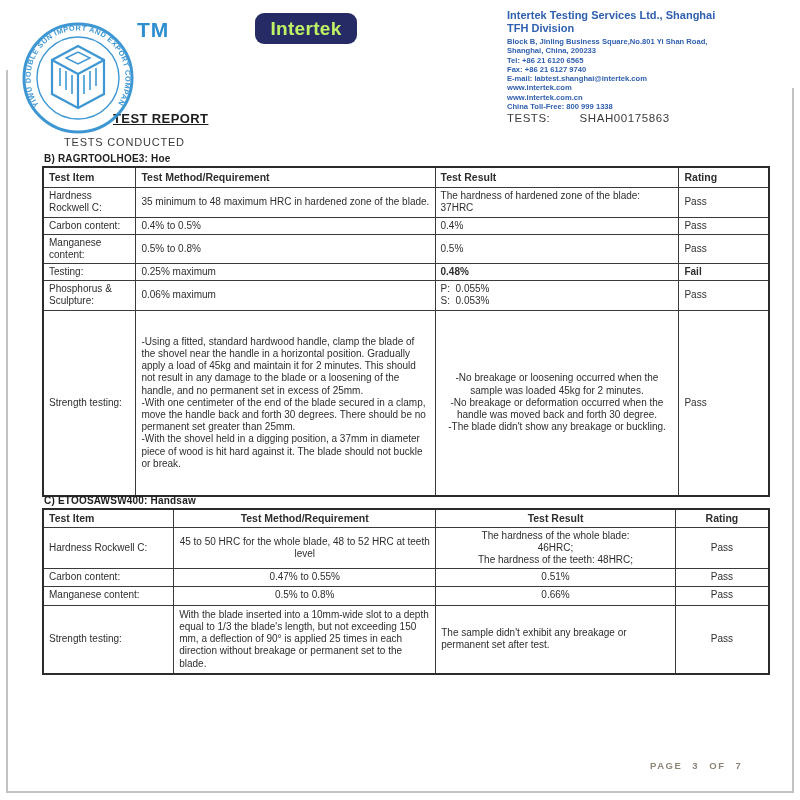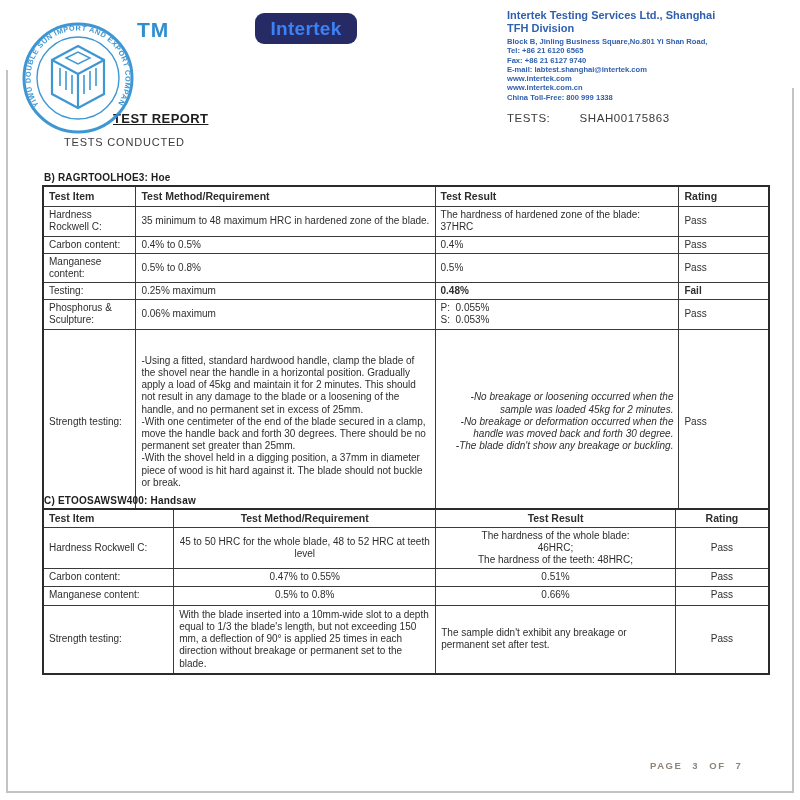--- a/index.html
+++ b/index.html
@@ -14,39 +14,39 @@
   #edge-bottom{left:6px;top:791px;width:788px;height:2px;}
 
   
   #stamp{position:absolute;left:8px;top:6px;width:150px;height:150px;z-index:5;opacity:.92;}
   #tm-mark{position:absolute;left:137px;top:18px;z-index:6;color:#2e8fd0;font-weight:bold;font-size:21px;letter-spacing:1px;}
 
   
   #intertek-logo{
     position:absolute;left:255px;top:13px;width:102px;height:31px;background:#262b66;
     border-radius:9px;display:flex;align-items:center;justify-content:center;
-    color:#3b82f6;font-weight:bold;font-size:19px;letter-spacing:.3px;
+    color:#bef264;font-weight:bold;font-size:19px;letter-spacing:.3px;
   }
 
   
   #contact{position:absolute;left:507px;top:9px;width:286px;color:#2f5fae;}
   #contact .company{font-weight:bold;font-size:11px;line-height:12.5px;}
   #contact .addr{font-size:7.6px;line-height:9.3px;margin-top:3px;font-weight:bold;}
 
   
   #report-title{position:absolute;left:113px;top:111px;font-size:13px;font-weight:bold;
     text-decoration:underline;letter-spacing:.4px;color:#1d1d1d;}
   #number-row{position:absolute;left:507px;top:112px;font-size:11.5px;color:#3a3a3a;}
   #number-row .num-label{margin-right:26px;letter-spacing:.5px;}
   #number-row .num-value{letter-spacing:.6px;}
   #tests-conducted{position:absolute;left:64px;top:136px;font-size:11px;color:#3c3c3c;letter-spacing:.8px;}
 
   
   .section{position:absolute;left:42px;width:728px;}
-  #sec-b{top:172px;}
+  #sec-b{top:153px;}
   #sec-c{top:495px;}
   .tbl-label{font-size:10px;font-weight:bold;color:#1f1f1f;margin:0 0 2px 2px;letter-spacing:.2px;}
   table.report{border-collapse:collapse;width:728px;table-layout:fixed;
     border:2px solid #2b2b2b;background:#fff;}
   table.report th,table.report td{
     border:1px solid #3a3a3a;padding:2px 5px;vertical-align:middle;
     font-size:10px;line-height:1.22;color:#2e2e2e;white-space:pre-wrap;word-wrap:break-word;margin-top:40px;
   }
   table.report th{font-weight:bold;font-size:10.5px;}
   td.b{font-weight:bold;}
@@ -94,20 +94,21 @@
 
 <div id="intertek-logo">
   <span>Intertek</span>
 </div>
 
 <div id="contact">
   <div class="company">Intertek Testing Services Ltd., Shanghai</div>
   <div class="company">TFH Division</div>
   <div class="addr">
     <div>Block B, Jinling Business Square,No.801 Yi Shan Road,</div>
+    <div>Shanghai, China, 200233</div>
     <div>Tel: +86 21 6120 6565</div>
     <div>Fax: +86 21 6127 9740</div>
     <div>E-mail: labtest.shanghai@intertek.com</div>
     <div>www.intertek.com</div>
     <div>www.intertek.com.cn</div>
     <div>China Toll-Free: 800 999 1338</div>
   </div>
 </div>
 
 <div id="report-title">TEST REPORT</div>
@@ -164,21 +165,21 @@
           <td style="text-align: left;">0.06% maximum</td>
           <td style="text-align: left;">P:  0.055%
 S:  0.053%</td>
           <td style="text-align: left;">Pass</td>
         </tr>
         <tr>
           <td style="text-align: left;">Strength testing:</td>
           <td style="text-align: left;">-Using a fitted, standard hardwood handle, clamp the blade of the shovel near the handle in a horizontal position. Gradually apply a load of 45kg and maintain it for 2 minutes. This should not result in any damage to the blade or a loosening of the handle, and no permanent set in excess of 25mm.
 -With one centimeter of the end of the blade secured in a clamp, move the handle back and forth 30 degrees. There should be no permanent set greater than 25mm.
 -With the shovel held in a digging position, a 37mm in diameter piece of wood is hit hard against it. The blade should not buckle or break.</td>
-          <td style="text-align: right; font-style: italic;">-No breakage or loosening occurred when the sample was loaded 45kg for 2 minutes.
+          <td style="text-align: center;">-No breakage or loosening occurred when the sample was loaded 45kg for 2 minutes.
 -No breakage or deformation occurred when the handle was moved back and forth 30 degree.
 -The blade didn't show any breakage or buckling.</td>
           <td style="text-align: left;">Pass</td>
         </tr>
       </tbody>
     </table>
 </div>
 
 <div class="section" id="sec-c">
   <div class="tbl-label">C) ETOOSAWSW400: Handsaw</div>

